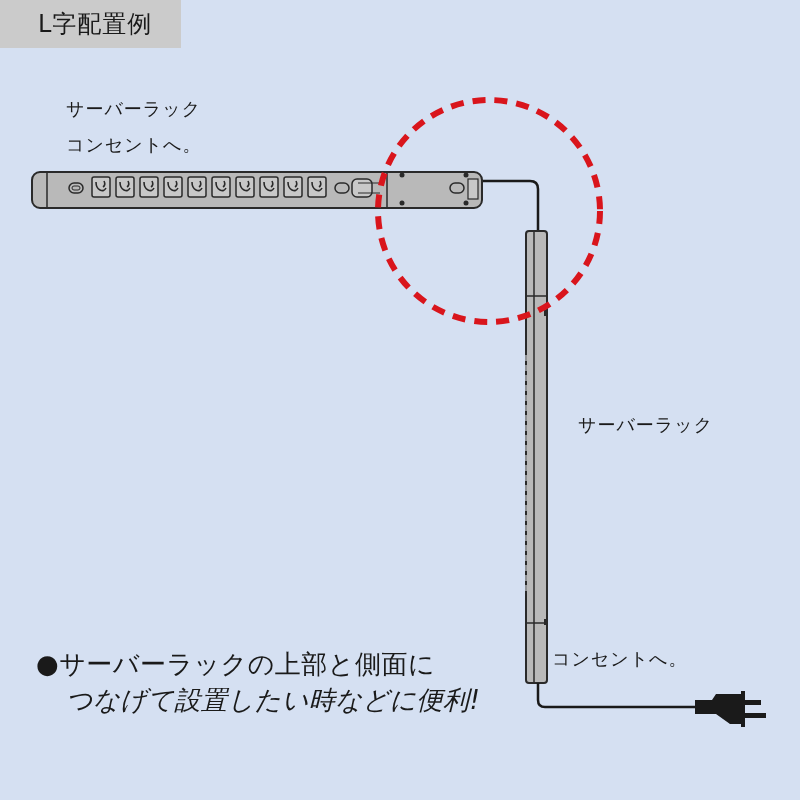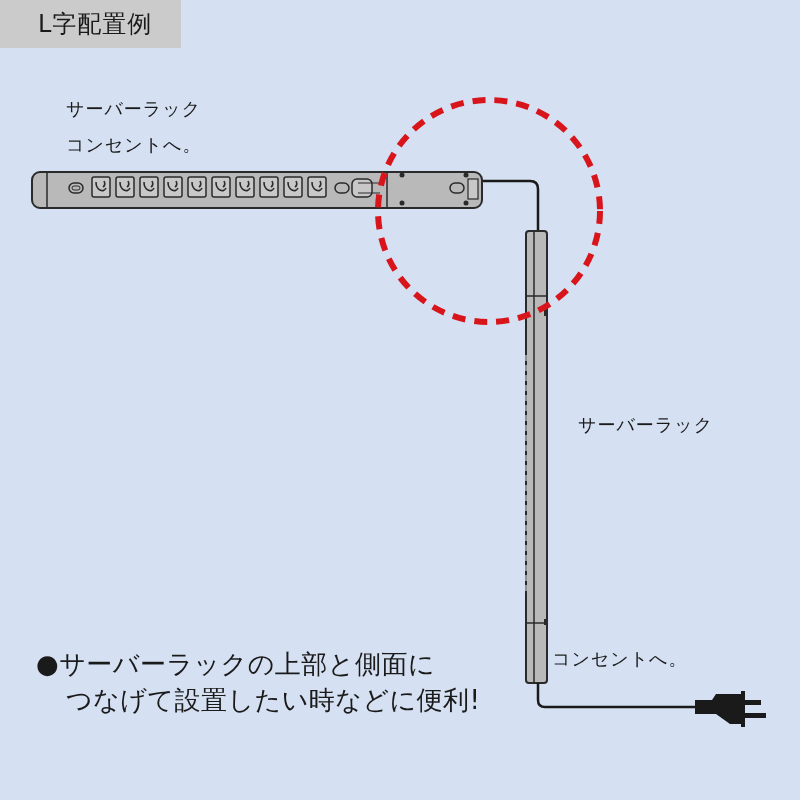--- a/index.html
+++ b/index.html
@@ -17,21 +17,21 @@
     letter-spacing: 1px;
   }
   .label {
     position: absolute; font-size: 18px; line-height: 36px; letter-spacing: 1px;
     white-space: nowrap;
   }
   .note {
     position: absolute; left: 36px; top: 646px; font-size: 26px; line-height: 36px;
     letter-spacing: 0.5px; white-space: nowrap;
   }
-  .note .l2 { padding-left: 30px; }
+  .note .l2 { padding-left: 30px; font-style: italic; }
   svg.diagram { position: absolute; left: 0; top: 0; }
 </style>
 </head>
 <body>
 
 <div class="tag">
   <span>L字配置例</span>
 </div>
 
 <div class="label" style="left:66px; top:91px;">

